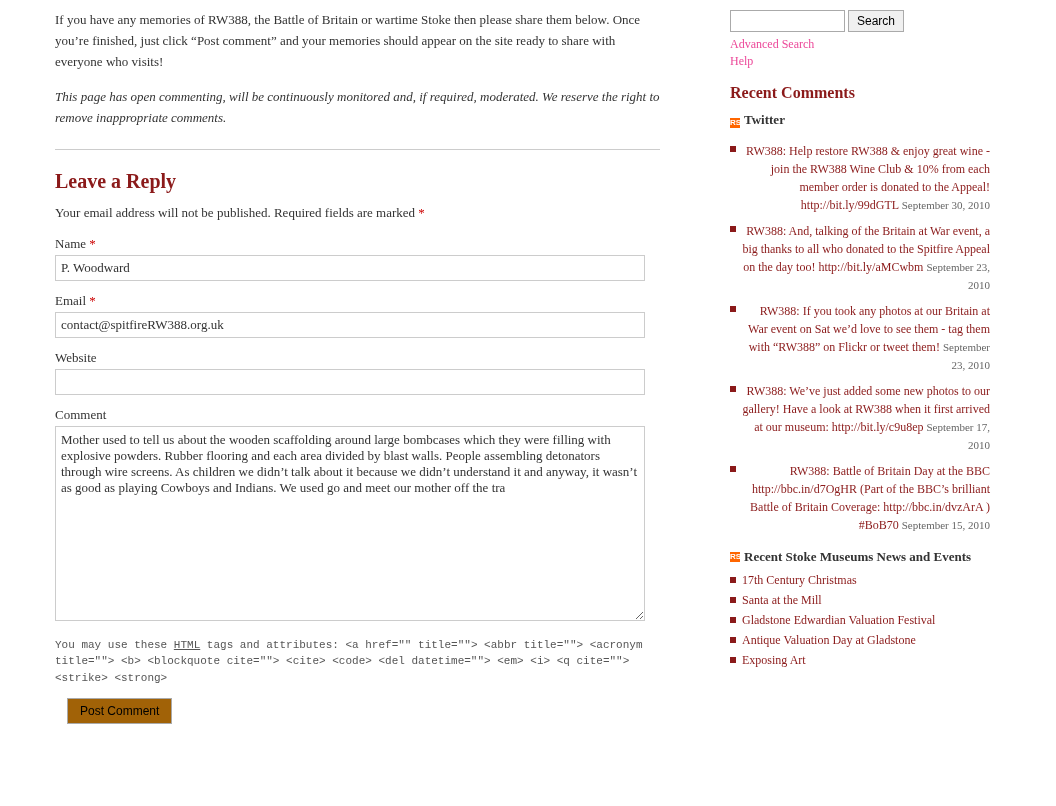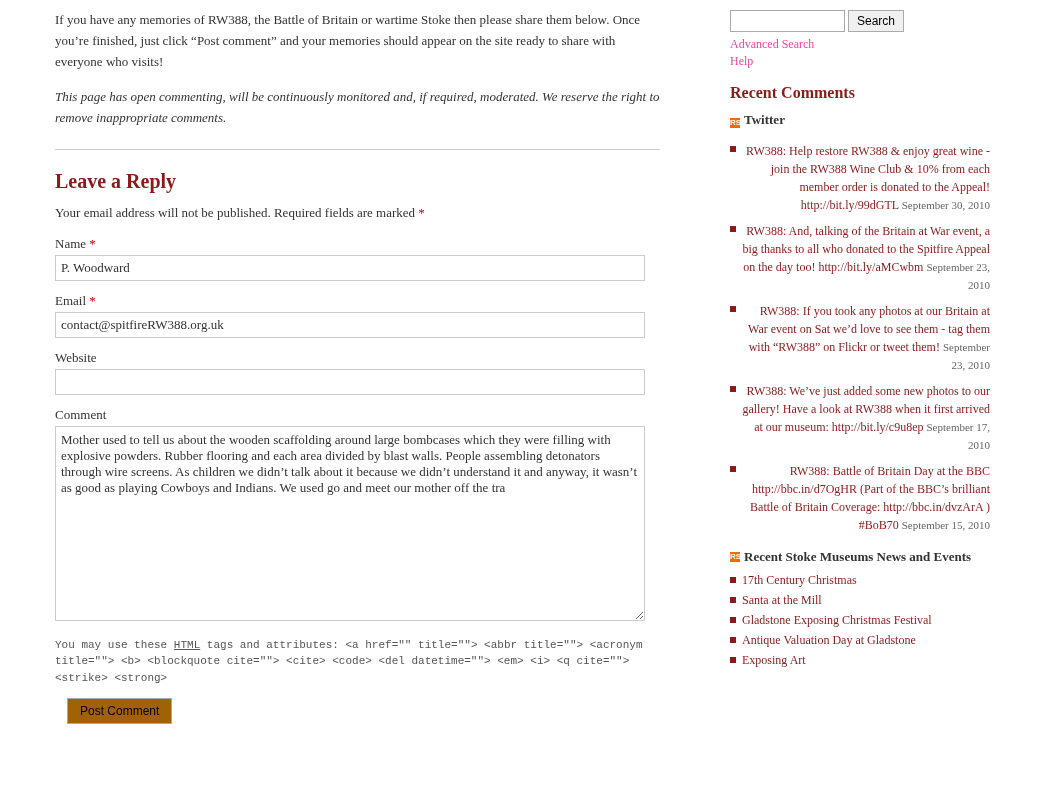--- a/index.html
+++ b/index.html
@@ -329,21 +329,21 @@
         <div class="news-item">
       <span class="bullet-square"></span>
       <a href="#" class="news-link">17th Century Christmas</a>
     </div>
         <div class="news-item">
       <span class="bullet-square"></span>
       <a href="#" class="news-link">Santa at the Mill</a>
     </div>
         <div class="news-item">
       <span class="bullet-square"></span>
-      <a href="#" class="news-link">Gladstone Exposing Christmas Festival</a>
+      <a href="#" class="news-link">Gladstone Edwardian Valuation Festival</a>
     </div>
         <div class="news-item">
       <span class="bullet-square"></span>
       <a href="#" class="news-link">Antique Valuation Day at Gladstone</a>
     </div>
         <div class="news-item">
       <span class="bullet-square"></span>
       <a href="#" class="news-link">Exposing Art</a>
     </div>
       </div>

